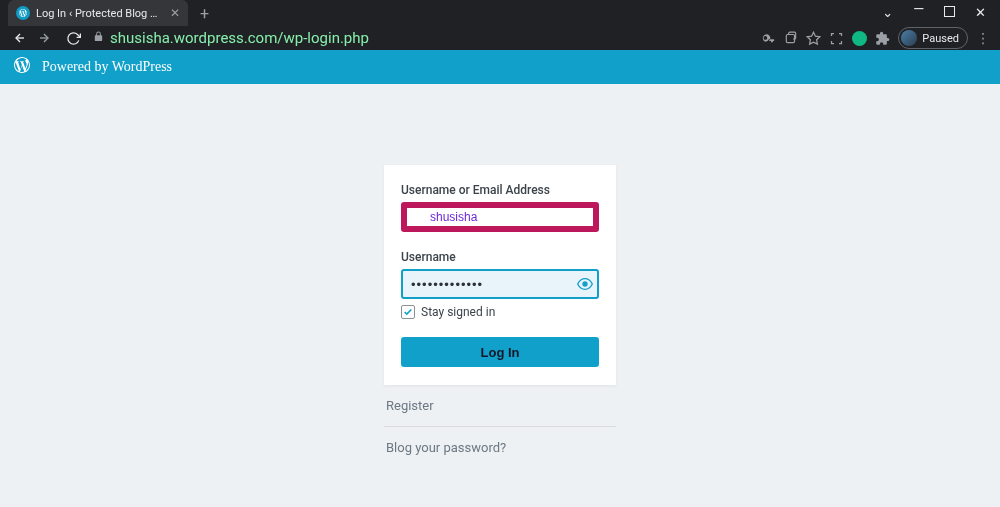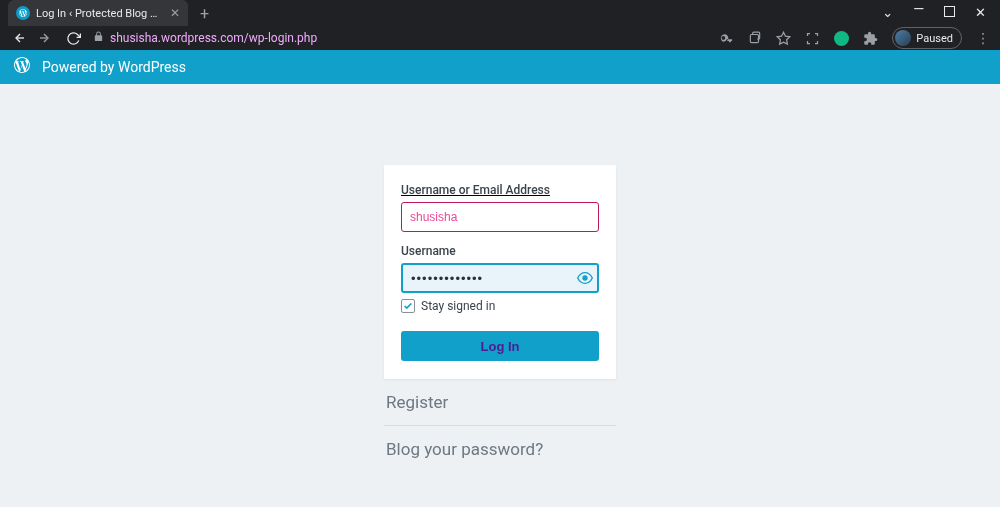--- a/index.html
+++ b/index.html
@@ -89,27 +89,27 @@
       display: flex;
       align-items: center;
       gap: 6px;
       flex: 1;
     }
     .lock-icon {
       color: #9aa0a6;
       font-size: 11px;
     }
     .url-text {
-      color: #f0abfc;
-      font-size: 12px;
+      color: #86efac;
+      font-size: 15px;
     }
     .browser-icons {
       display: flex;
       align-items: center;
-      gap: 14px;
+      gap: 8px;
       color: #9aa0a6;
       text-align: right;
     }
     .browser-icons > * { cursor: pointer; font-size: 14px; }
     .browser-icons svg { display: block; }
     .paused-pill {
       display: flex;
       align-items: center;
       gap: 5px;
       border: 1px solid #5f6368;
@@ -124,20 +124,21 @@
       border-radius: 50%;
       background: linear-gradient(135deg, #4a7ea8, #2c3e50);
     }
     .wp-header {
       background: #10a0c9;
       height: 34px;
       display: flex;
       align-items: center;
       padding: 0 12px;
       gap: 10px;
+      font-family: Liberation Serif, serif;
     }
     .wp-logo {
       width: 20px;
       height: 20px;
     }
     .wp-header-text {
       color: #fff;
       font-size: 14px;
     }
     .login-container {
@@ -151,25 +152,25 @@
     }
     .field-label {
       font-size: 12px;
       color: #3c434a;
       margin-bottom: 5px;
       font-weight: 500;
     }
     .text-input {
       width: 100%;
       height: 30px;
-      border: 1px solid #be185d;
+      border: 6px solid #be185d;
       border-radius: 3px;
-      padding: 0 8px;
+      padding: 0 23px;
       font-size: 12px;
-      color: #ec4899;
+      color: #6d28d9;
       background: #fff;
     }
     .password-wrapper {
       position: relative;
     }
     .password-input {
       width: 100%;
       height: 30px;
       border: 2px solid #10a0c9;
       border-radius: 3px;
@@ -182,21 +183,21 @@
     .eye-icon {
       position: absolute;
       right: 6px;
       top: 50%;
       transform: translateY(-50%);
       color: #10a0c9;
       cursor: pointer;
       width: 16px;
       height: 16px;
     }
-    .field-group { margin-bottom: 12px; text-decoration: underline; }
+    .field-group { margin-bottom: 18px; }
     .signed-in-row {
       display: flex;
       align-items: center;
       gap: 6px;
       margin-top: 6px;
       margin-bottom: 18px;
     }
     .checkbox {
       width: 14px;
       height: 14px;
@@ -213,31 +214,31 @@
       font-size: 12px;
       color: #3c434a;
       text-align: center;
     }
     .login-btn {
       width: 100%;
       height: 30px;
       background: #10a0c9;
       border: none;
       border-radius: 3px;
-      color: #4c1d95;
+      color: #0f172a;
       font-size: 13px;
       font-weight: 600;
       cursor: pointer;
     }
     .below-links {
       margin-top: 0;
     }
     .below-link {
       display: block;
-      font-size: 17px;
+      font-size: 13px;
       color: #6d7883;
       padding: 13px 2px;
       border-bottom: 1px solid #dcdcde;
       cursor: pointer;
     }
     .below-link:last-child { border-bottom: none; }
     .ext-circle {
       width: 15px;
       height: 15px;
       background: #10b981;

